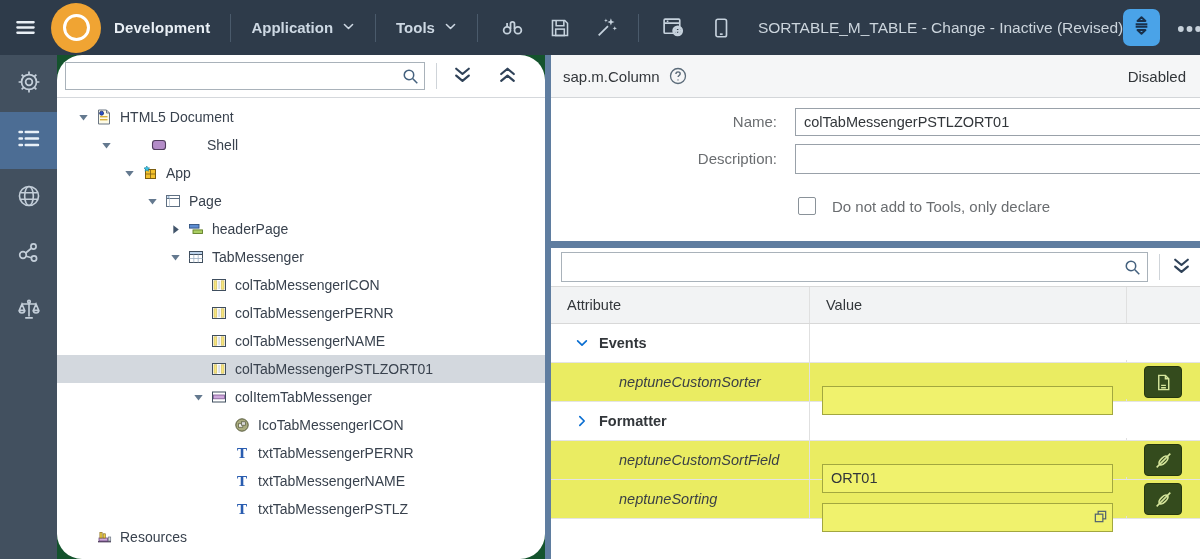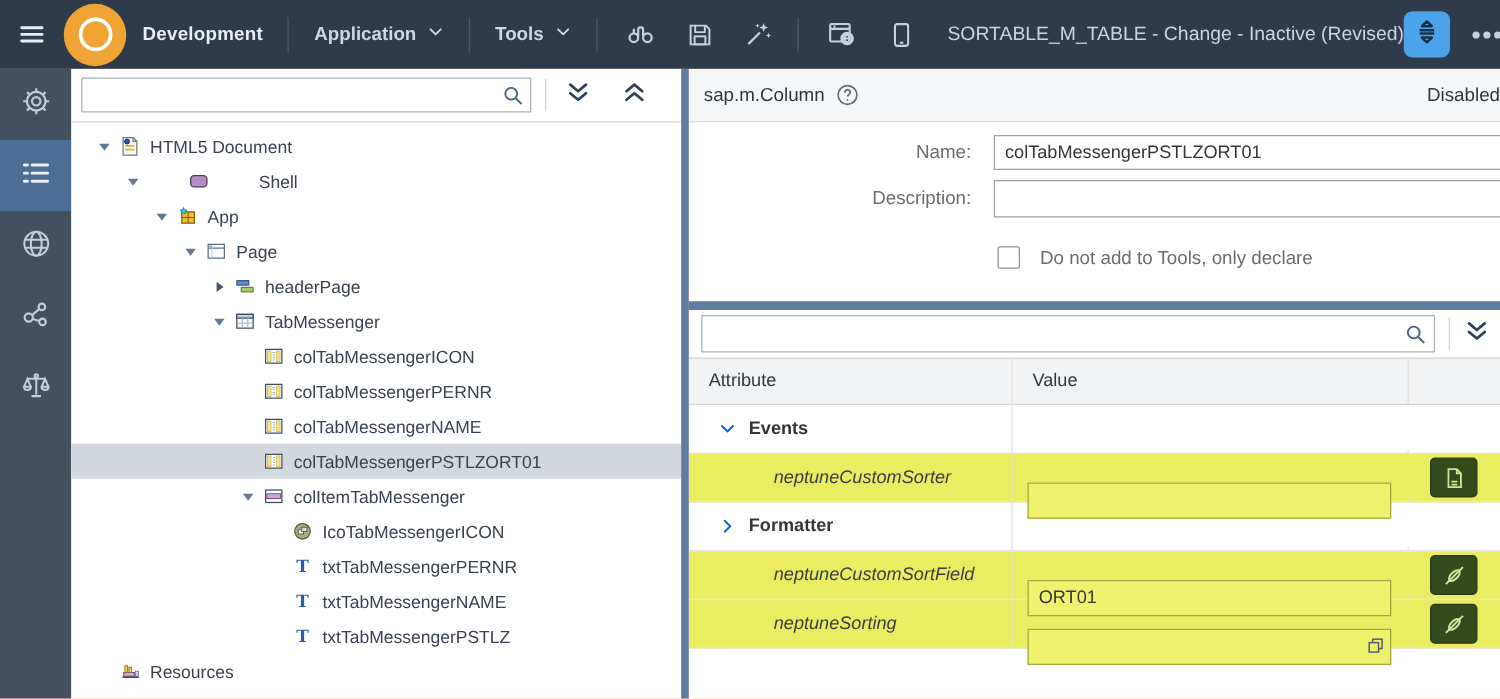--- a/index.html
+++ b/index.html
@@ -1,16 +1,16 @@
 <!DOCTYPE html>
 <html><head>
 <meta charset="utf-8">
 <style>
   html,body{margin:0;padding:0;background:#fff;font-family:"Liberation Sans",sans-serif;}
-  .screen{position:relative;width:1200px;height:559px;overflow:hidden;background:#fca5a5;}
+  .screen{position:relative;width:1200px;height:559px;overflow:hidden;background:#14532d;}
 
   
   .topbar{position:absolute;left:0;top:0;width:1200px;height:55px;background:#2e3b4a;display:flex;align-items:center;z-index:5;}
   .hamburger{margin-left:14px;width:24px;height:24px;display:flex;align-items:center;justify-content:center;cursor:pointer;}
   .logo{margin-left:14px;width:50px;height:50px;border-radius:50%;background:#f0a433;display:flex;align-items:center;justify-content:center;flex:none;}
   .logo-ring{width:21px;height:21px;border:3.5px solid #ffffff;border-radius:50%;}
   .product{margin-left:13px;color:#e9eff5;font-size:15px;font-weight:bold;letter-spacing:.2px;}
   .tb-sep{width:1px;height:28px;background:#4a5a6b;margin-left:20px;flex:none;}
   .tb-menu{display:flex;align-items:center;gap:9px;margin-left:20px;color:#cdd8e3;font-size:15px;font-weight:bold;cursor:pointer;}
   .tb-iconbtn{margin-left:24px;width:26px;height:26px;display:flex;align-items:center;justify-content:center;cursor:pointer;}
@@ -19,21 +19,21 @@
   .tb-right{margin-left:auto;display:flex;align-items:center;}
   .sort-btn{width:37px;height:37px;background:#4aa3e8;border-radius:7px;display:flex;align-items:center;justify-content:center;cursor:pointer;}
   .dots-btn{margin:0 15px 0 17px;display:flex;align-items:center;cursor:pointer;}
 
   
   .sidebar{position:absolute;left:0;top:55px;width:57px;height:504px;background:#42505f;}
   .sb-item{width:57px;height:57px;display:flex;align-items:center;justify-content:center;cursor:pointer;}
   .sb-item.selected{background:#4c6d94;}
 
   
-  .treepanel{position:absolute;left:57px;top:55px;width:488px;height:504px;background:#fff;}
+  .treepanel{position:absolute;left:57px;top:55px;width:488px;height:504px;background:#fff;border-radius:25px;}
   .tp-toolbar{height:42px;border-bottom:1px solid #d5d8dc;display:flex;align-items:center;}
   .tp-search{margin-left:8px;width:358px;height:26px;border:1px solid #a9b2ba;background:#fff;display:flex;align-items:center;}
   .tp-search input{flex:1;min-width:0;border:none;outline:none;font:14px "Liberation Sans",sans-serif;padding:0 6px;color:#32363a;background:transparent;}
   .tp-search .magwrap{flex:none;margin-right:5px;display:flex;cursor:pointer;}
   .tp-sep{width:1px;height:26px;background:#cfd4d9;margin-left:11px;}
   .tp-btn{width:40px;height:30px;margin-left:5px;display:flex;align-items:center;justify-content:center;cursor:pointer;}
   .tree{position:absolute;left:0;top:48px;width:488px;}
   .tree-row{height:28px;display:flex;align-items:center;cursor:pointer;}
   .tree-row.selected{background:#d3d8de;}
   .tw-arrow{width:14px;display:flex;justify-content:center;align-items:center;flex:none;}
@@ -42,21 +42,21 @@
 
   
   .vsplit{position:absolute;left:545px;top:55px;width:6px;height:504px;background:#5f7da0;cursor:col-resize;z-index:4;}
   .hsplit{position:absolute;left:551px;top:241px;width:649px;height:7px;background:#5f7da0;cursor:row-resize;z-index:4;}
 
   
   .rpanel{position:absolute;left:551px;top:55px;width:649px;height:504px;background:#fff;}
   .rp-header{height:42px;background:#f5f6f7;border-bottom:1px solid #d3d6d9;display:flex;align-items:center;}
   .rp-title{margin-left:12px;font-size:15px;color:#32363a;}
   .helpwrap{margin-left:9px;display:flex;cursor:pointer;}
-  .disabled-label{margin-left:auto;margin-right:0;font-size:15px;color:#32363a;text-align:center;}
+  .disabled-label{margin-left:auto;margin-right:14px;font-size:15px;color:#32363a;text-align:center;}
   .rp-form{position:relative;height:143px;background:#fff;}
   .f-label{position:absolute;left:0;width:226px;text-align:right;font-size:15px;color:#6a6d70;}
   .f-label.name{top:15px;}
   .f-label.desc{top:52px;}
   .f-input{position:absolute;left:244px;width:430px;height:26px;border:1px solid #99a1a9;background:#fff;font:14.5px "Liberation Sans",sans-serif;color:#32363a;padding:0 8px;outline:none;box-sizing:content-box;}
   .f-input.name{top:10px;}
   .f-input.desc{top:46px;height:28px;}
   .checkbox{position:absolute;left:247px;top:99px;width:16px;height:16px;border:1.5px solid #8a9299;border-radius:2px;background:#fff;cursor:pointer;}
   .cb-label{position:absolute;left:281px;top:100px;font-size:15px;color:#6a6d70;}
 

